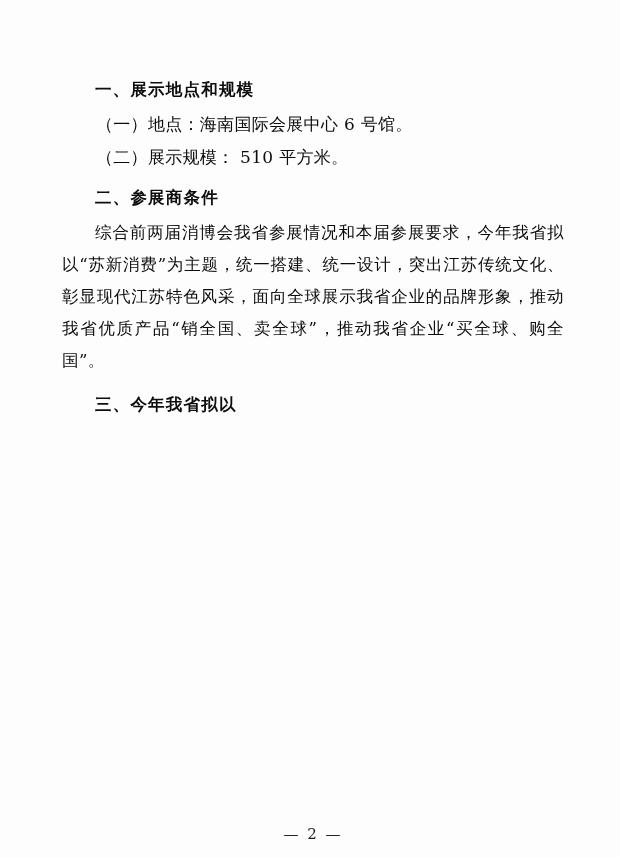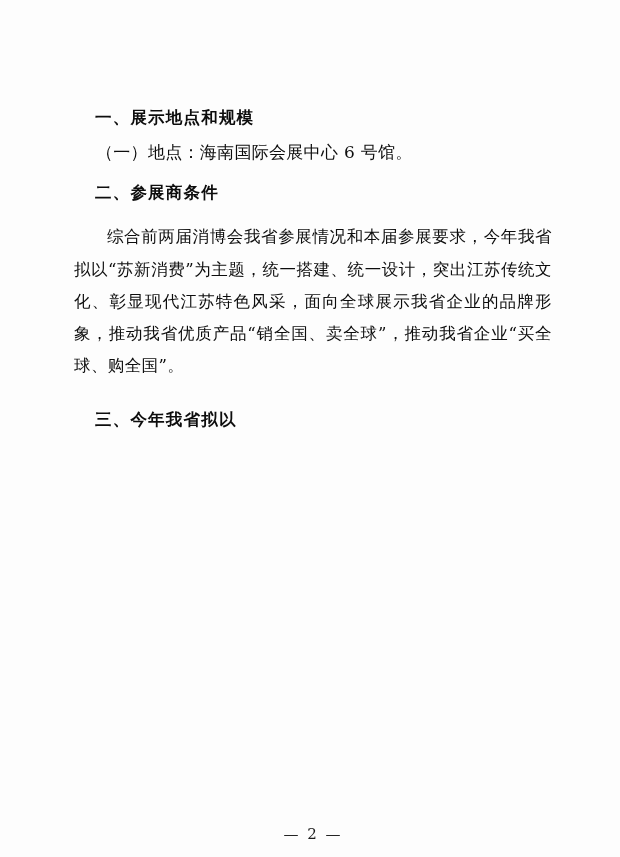--- a/index.html
+++ b/index.html
@@ -12,21 +12,21 @@
     background: #ffffff;
     font-family: "DejaVu Serif", "Liberation Serif", serif;
     color: #111111;
     overflow: hidden;
   }
   .page {
     position: relative;
     width: 620px;
     height: 857px;
     box-sizing: border-box;
-    padding: 102px 56px 0 62px;
+    padding: 74px 56px 0 62px;
     background: #fdfdfd;
   }
   .doc-body {
     font-size: 16.5px;
     line-height: 1.92;
     letter-spacing: 0.4px;
     text-align: justify;
     text-justify: inter-ideograph;
     color: #0d0d0d;
   }
@@ -39,21 +39,21 @@
     line-height: 1.95;
   }
   .sub-item {
     margin: 0;
     text-indent: 2em;
     font-size: 17px;
     line-height: 1.95;
     letter-spacing: 0.3px;
   }
   .para {
-    margin: 12px;
+    margin: 0;
     text-indent: 2em;
     font-size: 16.5px;
     line-height: 1.95;
   }
   .block {
     margin-bottom: 2px;
   }
   .gap-sm {
     height: 6px;
   }
@@ -78,20 +78,21 @@
 </style>
 </head>
 <body>
 
 <div class="page">
   <div class="doc-body">
 
     <div class="block">
       <p class="heading">一、展示地点和规模</p>
       <p class="sub-item">（一）地点：海南国际会展中心 6 号馆。</p>
+      <p class="sub-item">（二）展示规模： 510 平方米。</p>
     </div>
 
     <div class="gap-sm"></div>
 
     <div class="block">
       <p class="heading">二、参展商条件</p>
       <p class="para">综合前两届消博会我省参展情况和本届参展要求，今年我省拟以“苏新消费”为主题，统一搭建、统一设计，突出江苏传统文化、彰显现代江苏特色风采，面向全球展示我省企业的品牌形象，推动我省优质产品“销全国、卖全球”，推动我省企业“买全球、购全国”。</p>
     </div>
 
     <div class="gap-md"></div>

